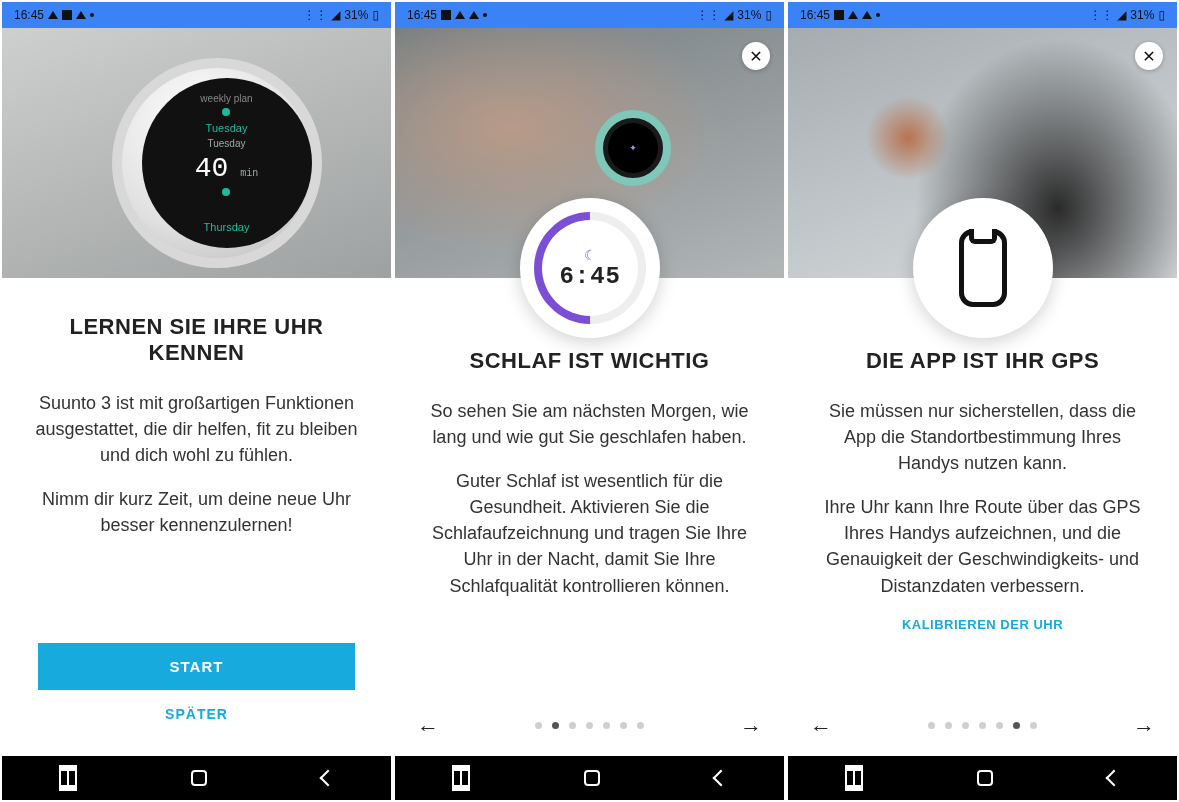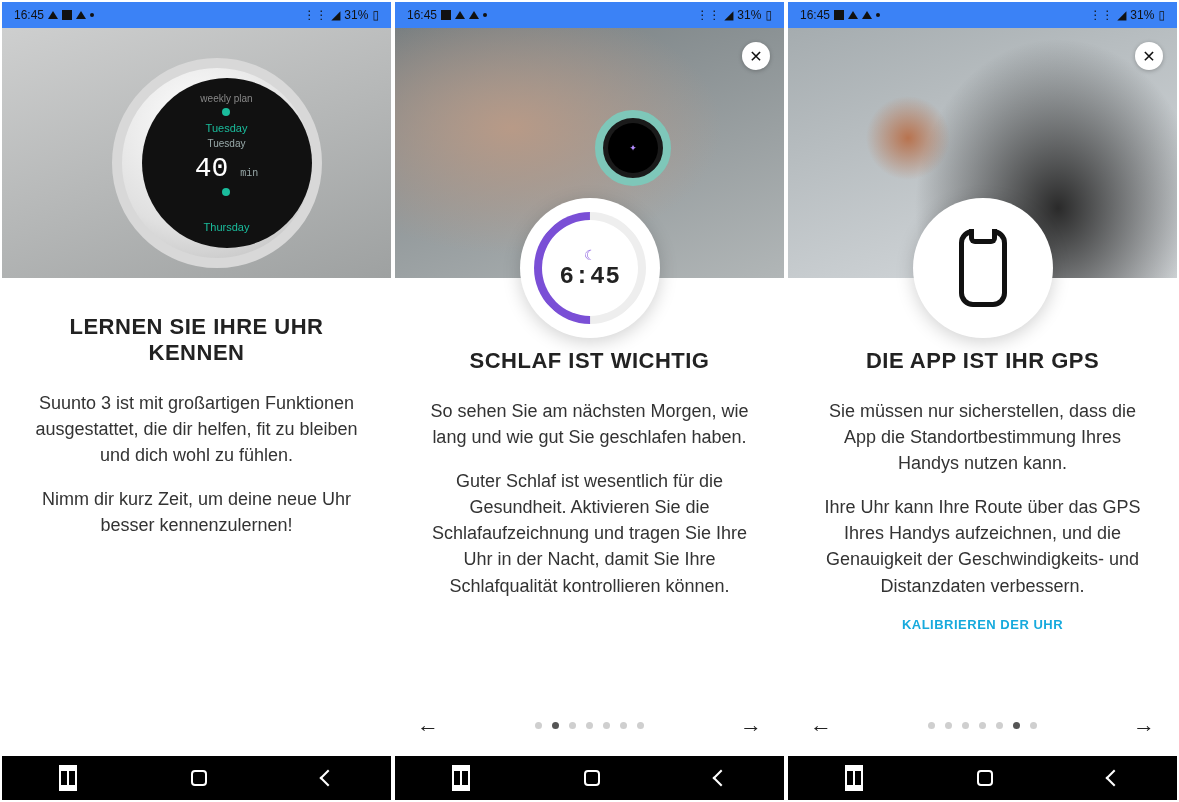--- a/index.html
+++ b/index.html
@@ -278,20 +278,24 @@
         </div>
       </div>
     </div>
 
     <div class="content first">
       <div class="title">LERNEN SIE IHRE UHR KENNEN</div>
       <p class="body-text">Suunto 3 ist mit großartigen Funktionen ausgestattet, die dir helfen, fit zu bleiben und dich wohl zu fühlen.</p>
       <p class="body-text">Nimm dir kurz Zeit, um deine neue Uhr besser kennenzulernen!</p>
     </div>
 
+    <div class="bottom-area1">
+      <button class="btn-primary">START</button>
+      <button class="btn-secondary">SPÄTER</button>
+    </div>
 
     <div class="navbar">
       <div class="nav-recent">
           <span></span>
         </div>
       <div class="nav-home"></div>
       <div class="nav-back"></div>
     </div>
   </div>
 

